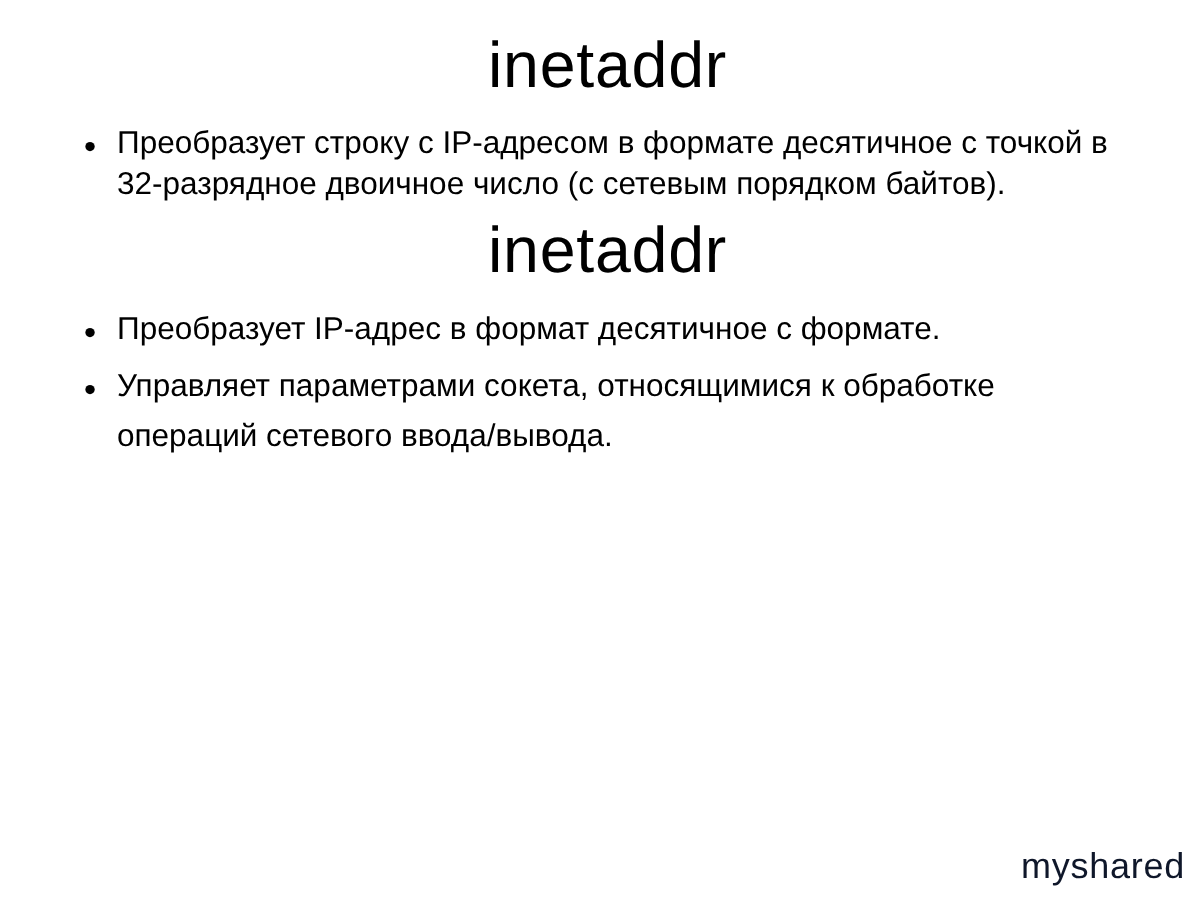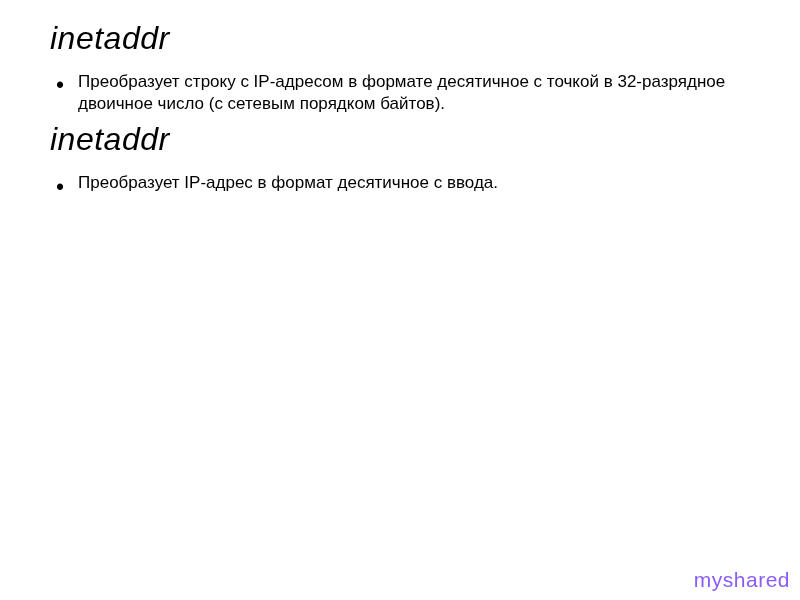--- a/index.html
+++ b/index.html
@@ -9,74 +9,76 @@
     background: #ffffff;
     font-family: Arial, Helvetica, sans-serif;
     color: #000000;
     position: relative;
     overflow: hidden;
   }
   .slide {
     padding: 20px 40px 20px 50px;
   }
   .heading {
-    text-align: left;
-    font-size: 32px;
+    text-align: center;
+    font-size: 43px;
     font-weight: 400;
     margin-top: 0;
     margin-bottom: 14px;
     letter-spacing: 0.5px;
-    font-style: italic;
   }
   .heading.h2 {
     margin-top: 6px;
     margin-bottom: 12px;
   }
   ul.bullets {
     list-style: none;
     padding-left: 0;
   }
   ul.bullets li {
     position: relative;
     padding-left: 28px;
-    font-size: 17px;
+    font-size: 21px;
     line-height: 1.28;
     margin-bottom: 6px;
   }
   ul.bullets li::before {
     content: "•";
     position: absolute;
     left: 6px;
     top: 0;
     font-size: 23px;
   }
   ul.bullets.spread li {
     line-height: 1.55;
   }
   .watermark {
     position: absolute;
     right: 10px;
     bottom: 8px;
-    font-size: 21px;
-    color: #8b5cf6;
+    font-size: 24px;
+    color: #0f172a;
     letter-spacing: 0.5px;
     font-family: Arial, Helvetica, sans-serif;
   }
 </style>
 </head>
 <body>
 
 <div class="slide">
 
   <h1 class="heading">inetaddr</h1>
   <ul class="bullets">
     <li>Преобразует строку с IP-адресом в формате десятичное с точкой в 32-разрядное двоичное число (с сетевым порядком байтов).</li>
   </ul>
 
   <h1 class="heading h2">inetaddr</h1>
   <ul class="bullets spread">
-    <li>Преобразует IP-адрес в формат десятичное с ввода.</li>
+    <li>Преобразует IP-адрес в формат десятичное с формате.</li>
   </ul>
 
+  <ul class="bullets spread">
+    <li>Управляет параметрами сокета, относящимися к обработке операций сетевого ввода/вывода.</li>
+  </ul>
 
 </div>
 
 <div class="watermark">myshared</div>
 
 </body></html>

